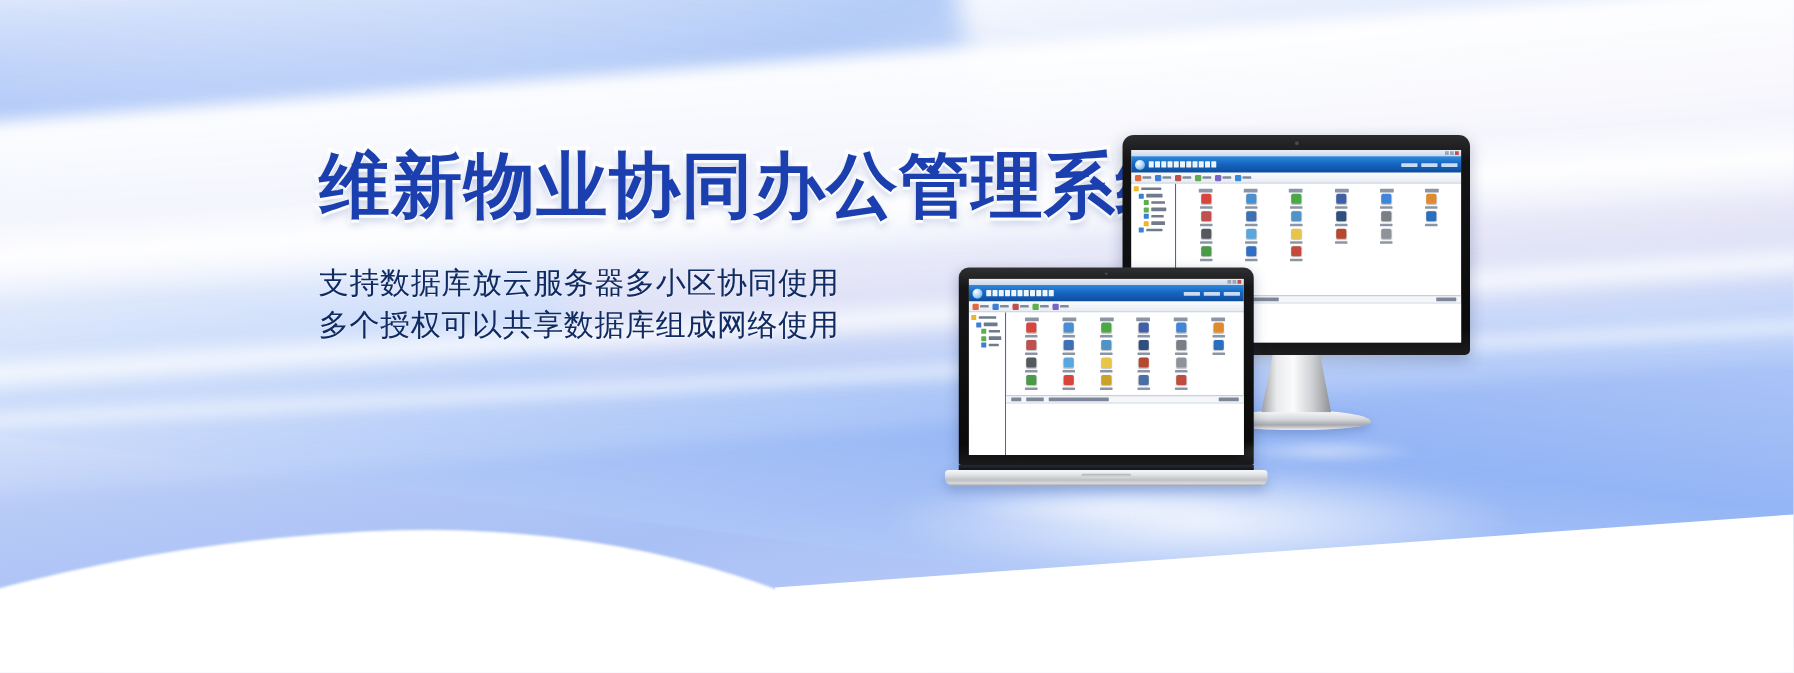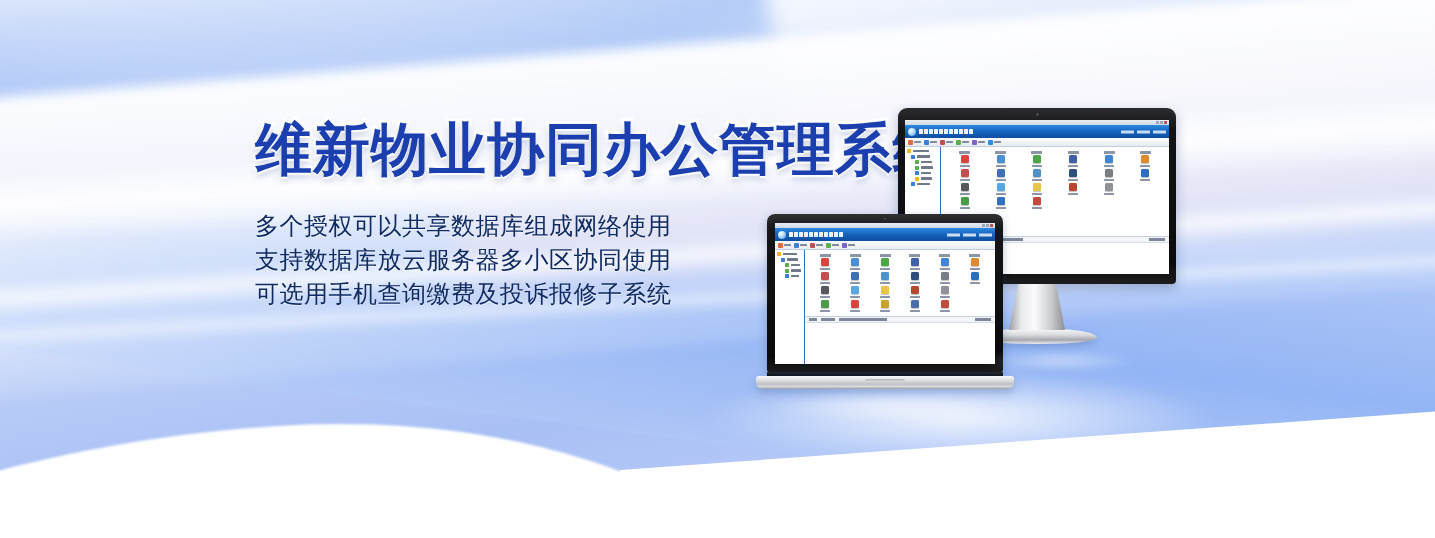--- a/index.html
+++ b/index.html
@@ -349,23 +349,22 @@
   <div class="band band-7"></div>
   <div class="sweep-br"></div>
   <div class="sweep-bl"></div>
   <div class="floor-glow"></div>
 
   <div class="copy">
     <div class="headline">维新物业协同办公管理系统</div>
 
 
     <div class="features">
+      <div class="feature-line">支持数据库放云服务器多小区协同使用</div>
       <div class="feature-line">多个授权可以共享数据库组成网络使用</div>
-      <div class="feature-line">支持数据库放云服务器多小区协同使用</div>
-      <div class="feature-line">可选用手机查询缴费及投诉报修子系统</div>
     </div>
   </div>
 
   <div class="monitor">
     <div class="monitor-bezel">
       <div class="monitor-cam"></div>
       <div class="monitor-screen">
 
         <div class="app">
           <div class="app-titlebar">

